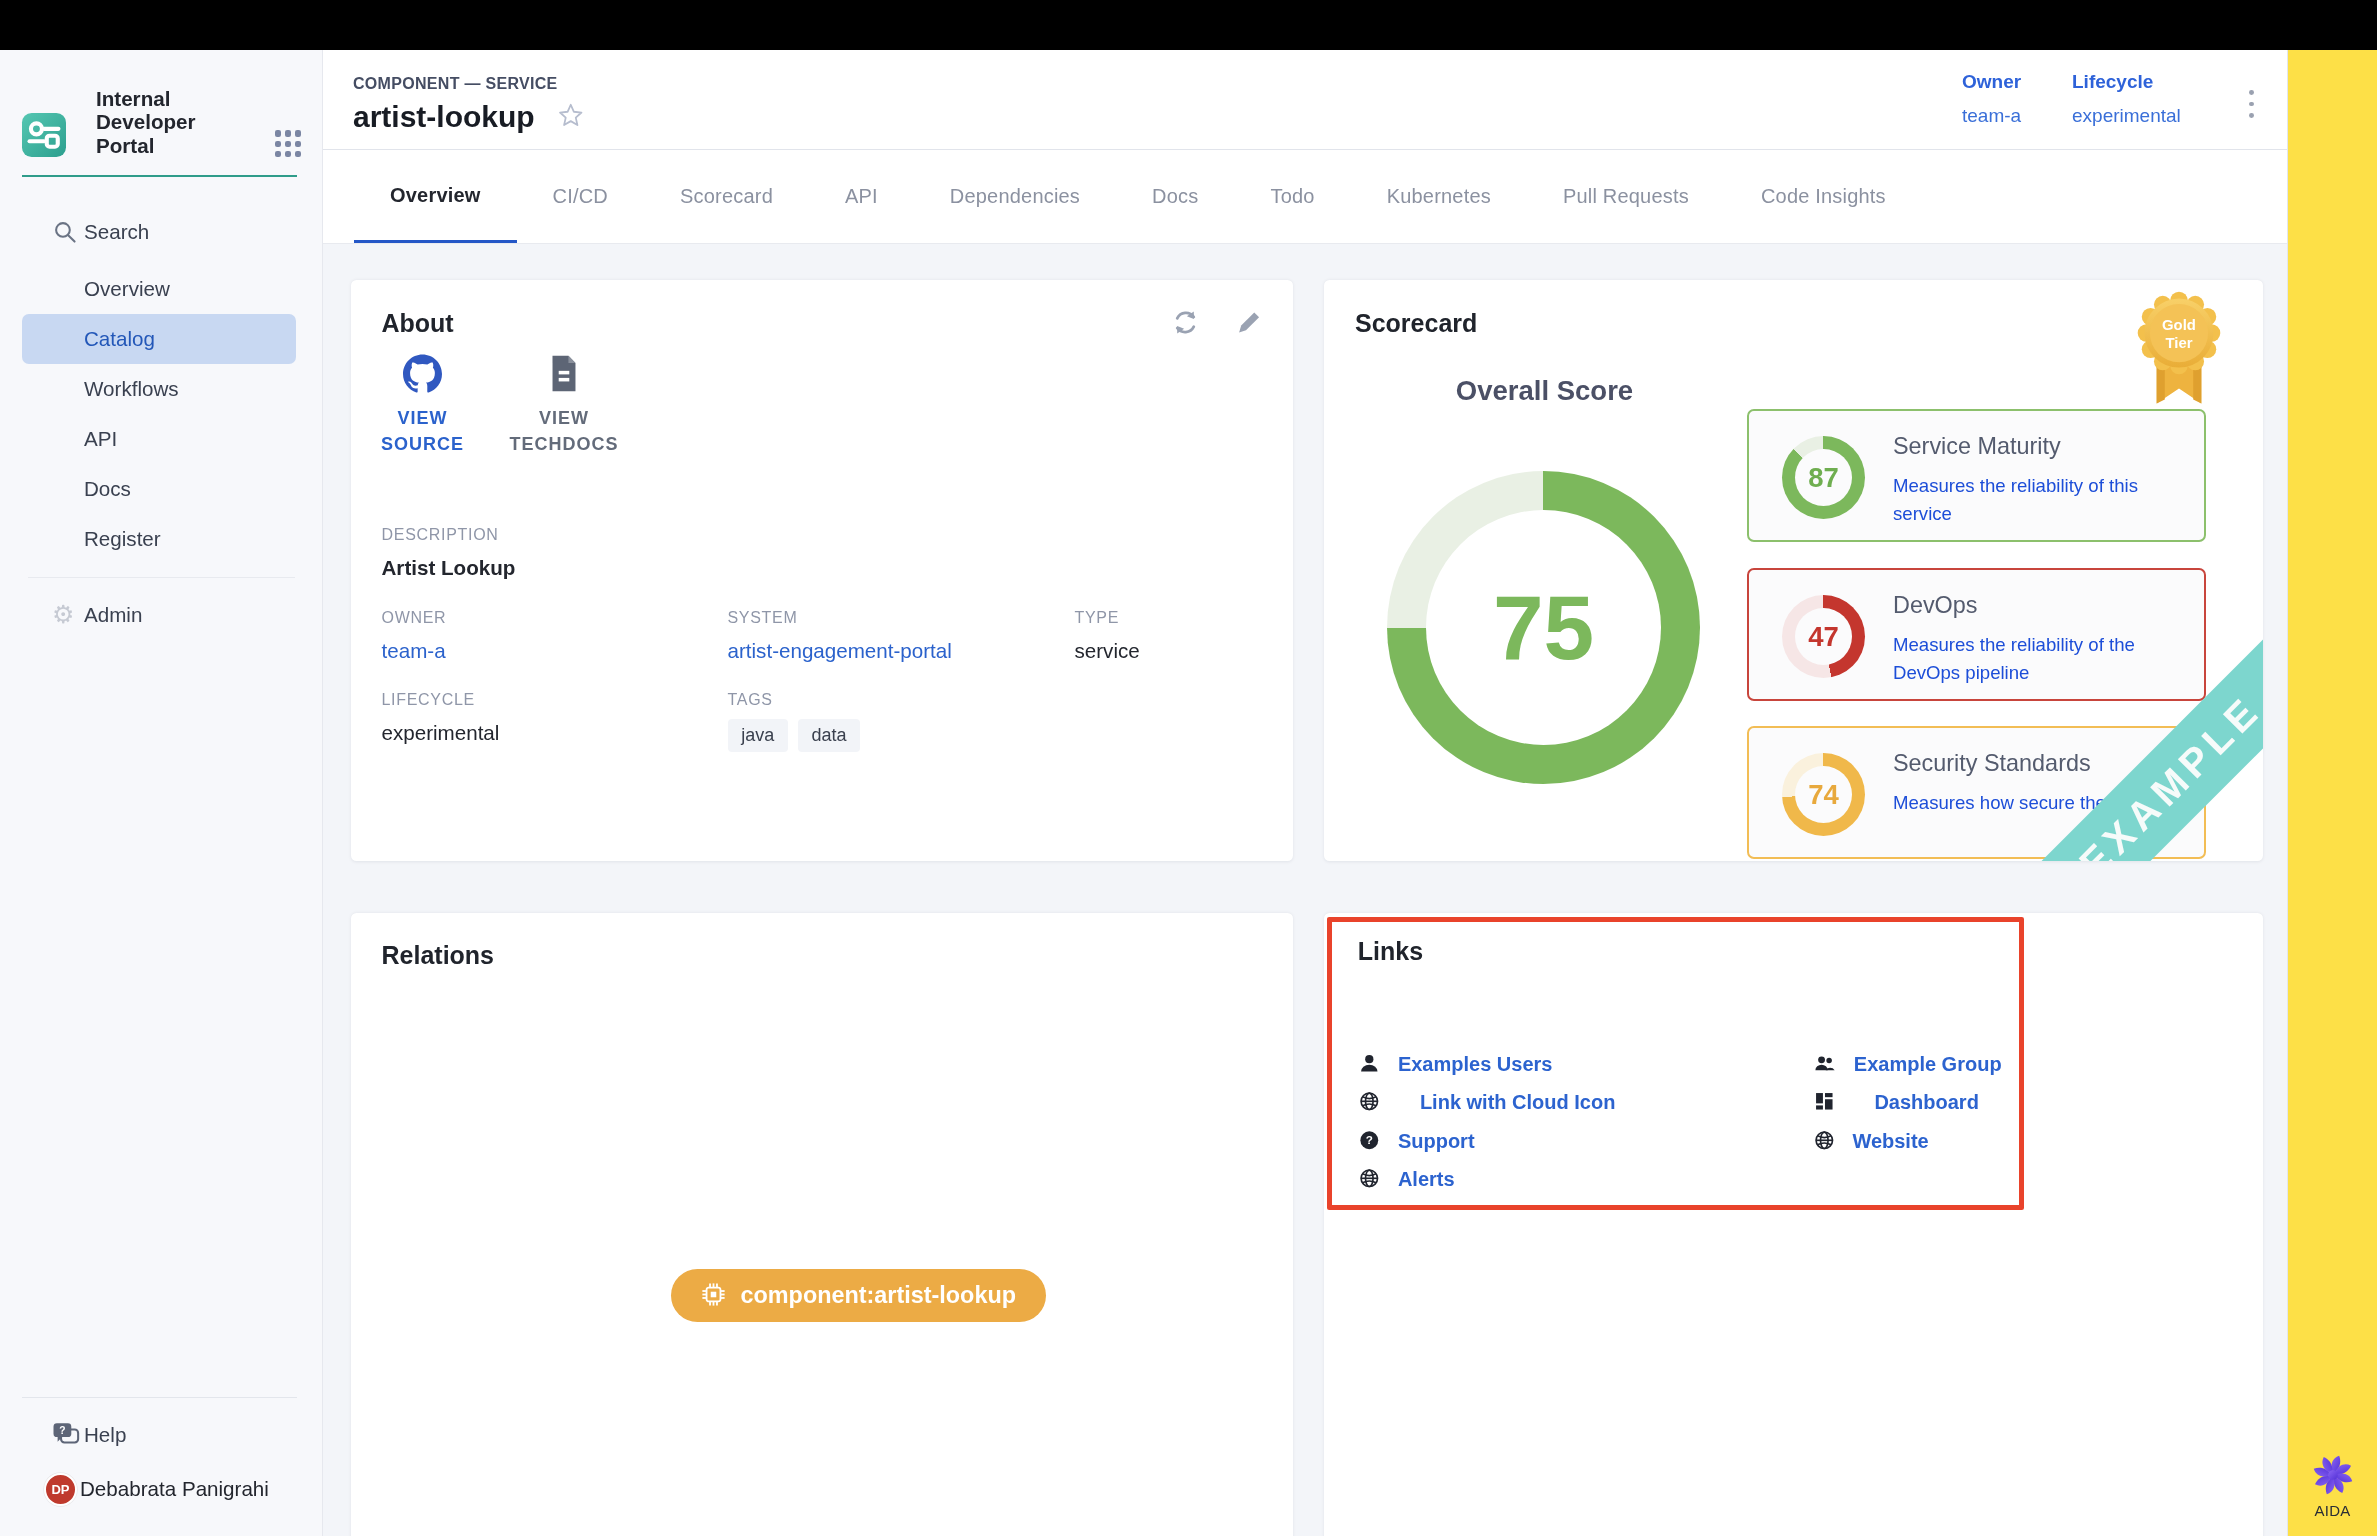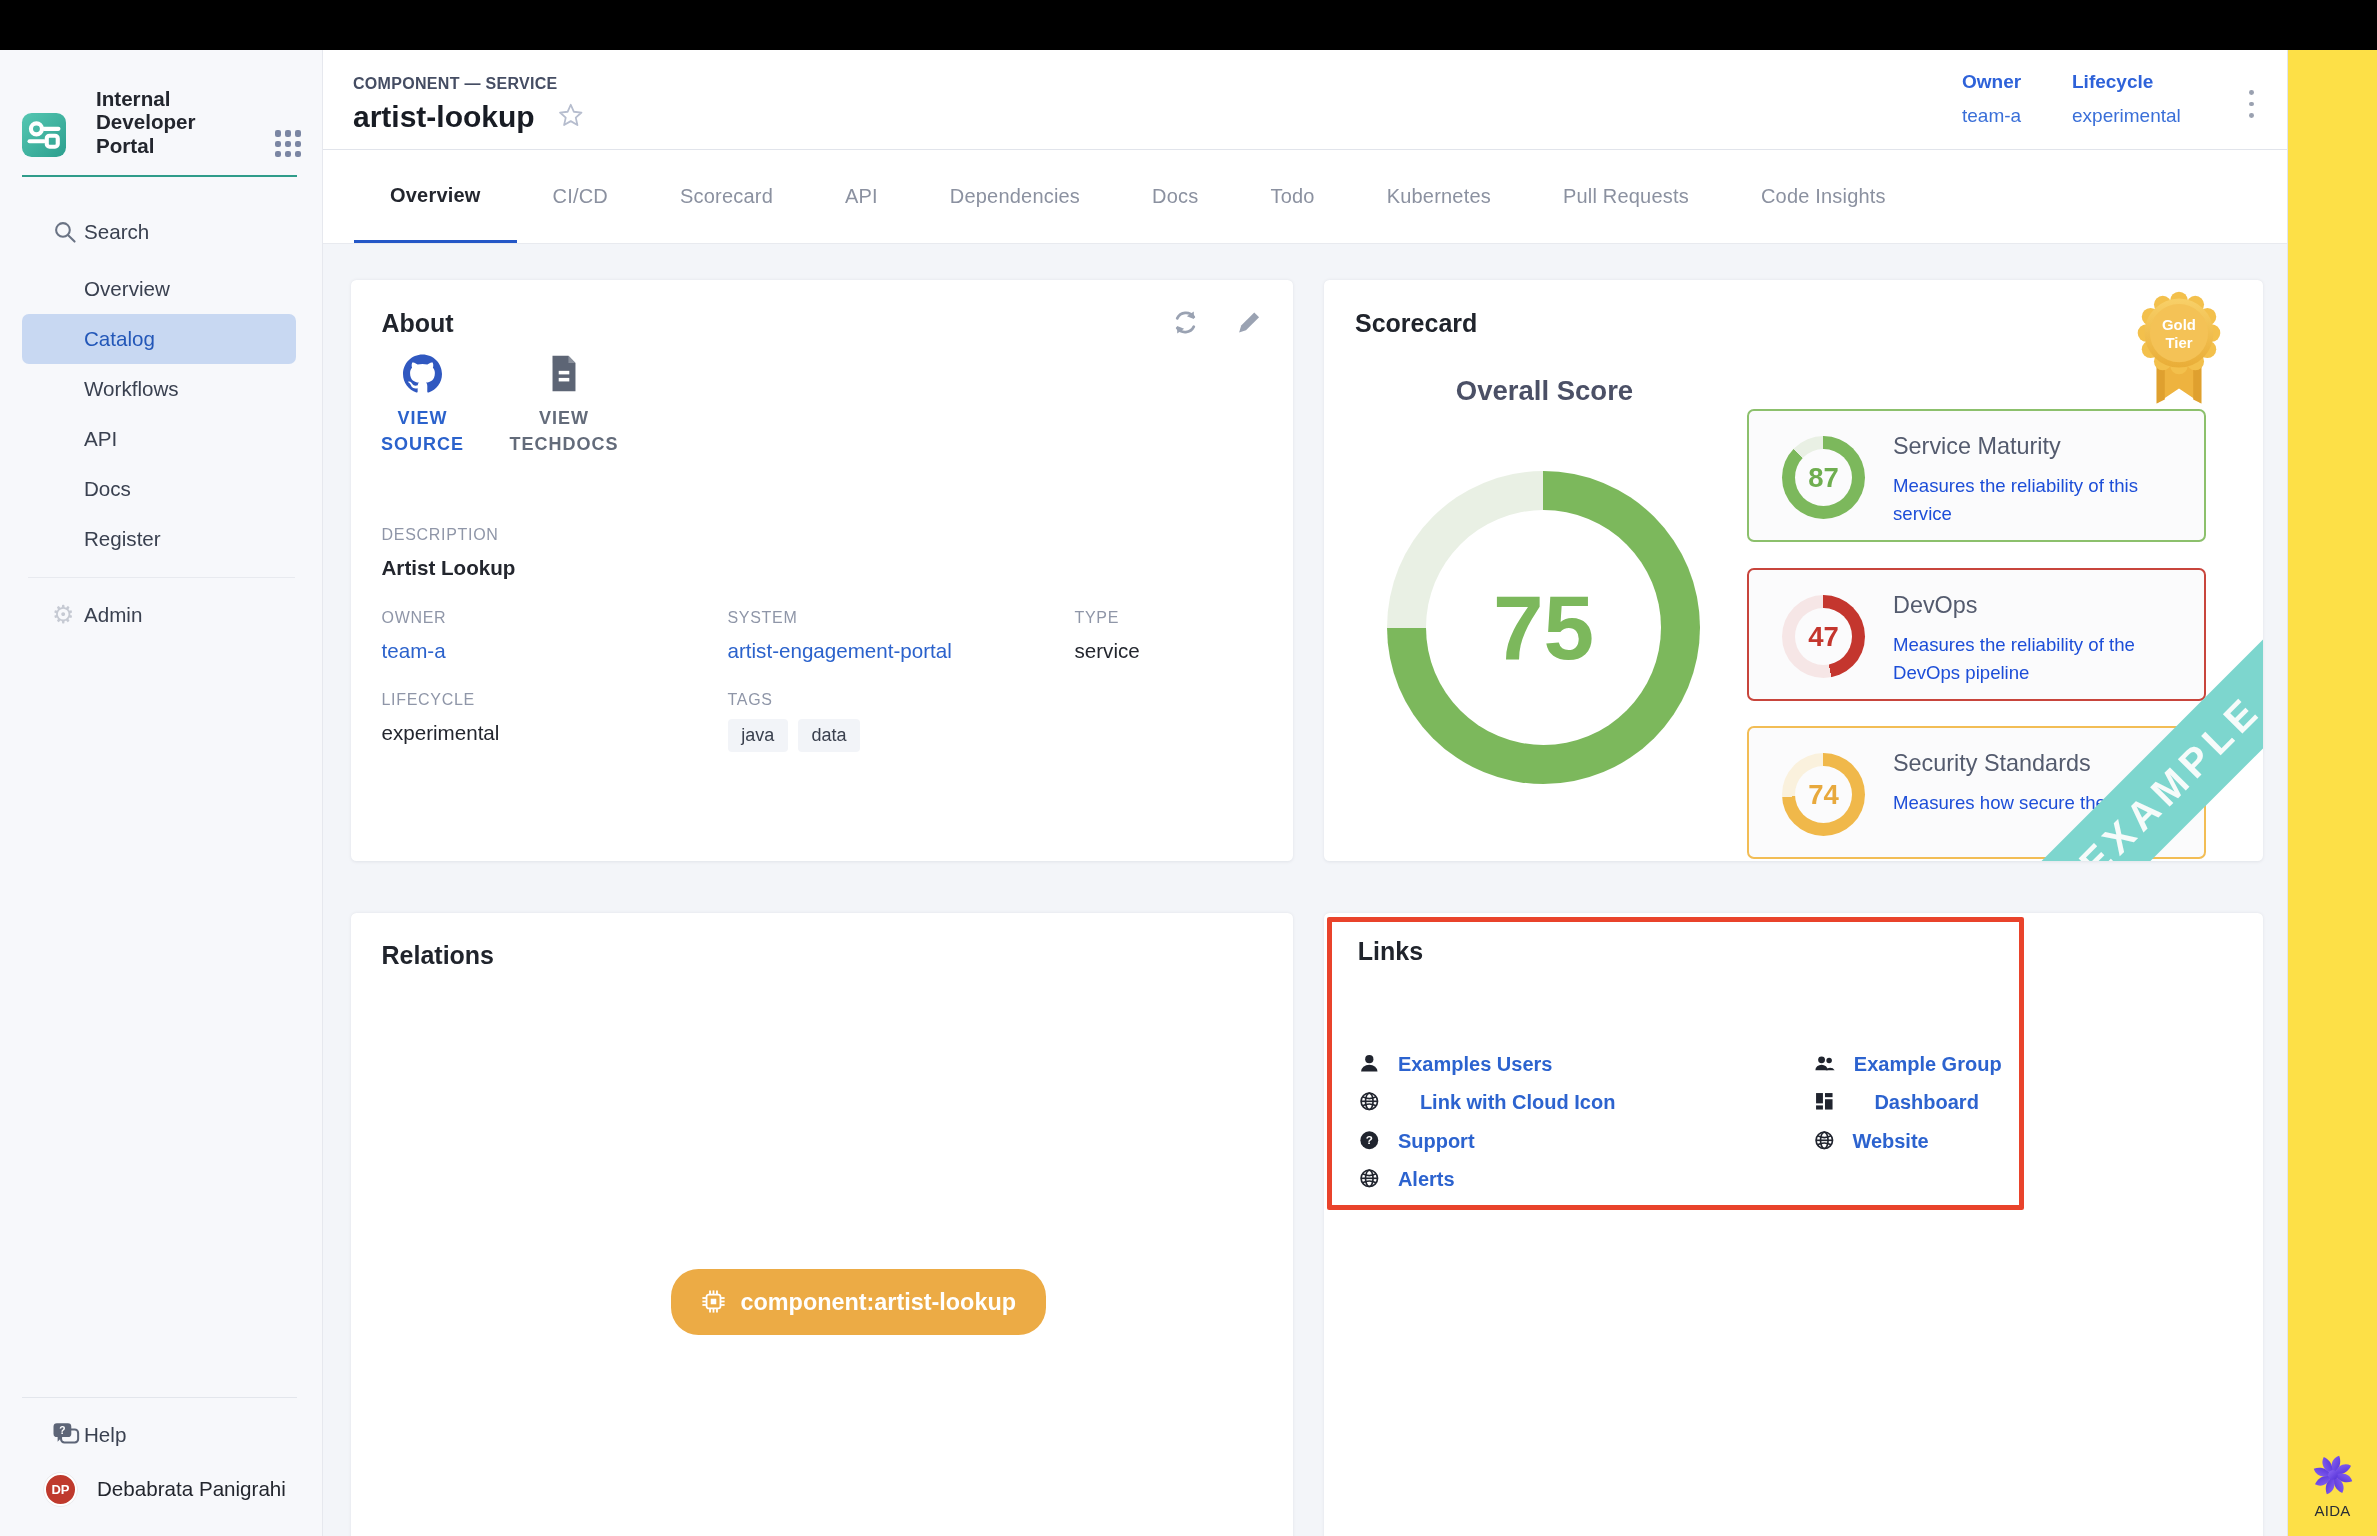--- a/index.html
+++ b/index.html
@@ -16,21 +16,21 @@
   .grid-icon span { width:6.2px; height:6.2px; border-radius:2.1px; background:#7b86a3; }
   .side-divider { height:2.1px; background:#2f9c8a; margin:18px 25px 0 22px; }
   .nav { margin-top:30px; }
   .nav-item { height:50px; display:flex; align-items:center; padding-left:52px; font-size:20.6px; color:#3a4150; cursor:pointer; }
   .nav-item .ic { width:32px; flex:none; display:flex; align-items:center; }
   .nav-item.active { background:#c8d8f2; border-radius:6.9px; margin:0 26px 0 22px; padding-left:30px; color:#2357b8; }
   .nav-item.first { margin-bottom:6.9px; }
   .nav-sep { height:0.7px; background:#e8eaef; margin:12.4px 27.5px; }
   .side-bottom { margin-top:auto; padding-bottom:19px; }
   .bottom-sep { height:0.7px; background:#e3e6ec; margin:0 25px 12.4px 22px; }
-  .user-row { height:58px; display:flex; align-items:center; padding-left:44px; gap:20px; cursor:pointer; }
+  .user-row { height:58px; display:flex; align-items:center; padding-left:44px; gap:3px; cursor:pointer; }
   .avatar { width:33px; height:33px; border-radius:50%; background:#bf3a2d; color:#fff; font-size:13px; font-weight:700; display:flex; align-items:center; justify-content:center; border:2.1px solid #fff; box-shadow:0 0 0 0.7px #e8e8ea; }
   .user-name { font-size:20.6px; color:#23262e; }
 
   
   .main { width:1964px; flex:none; display:flex; flex-direction:column; background:#fff; }
   .page-head { height:100px; position:relative; border-bottom:1.4px solid #e1e4eb; flex:none; }
   .crumb { position:absolute; left:30px; top:25px; font-size:16px; font-weight:600; letter-spacing:0.3px; color:#454d63; }
   .title-row { position:absolute; left:30px; top:50px; display:flex; align-items:center; gap:22px; }
   .entity-title { font-size:30px; font-weight:700; color:#181c24; }
   .head-kv { position:absolute; top:20.6px; }
@@ -87,21 +87,21 @@
   .donut-sm .num { position:relative; font-size:27.5px; font-weight:700; }
   .sb-1 .num { color:#6fae50; } .sb-2 .num { color:#c4362e; } .sb-3 .num { color:#e8a93d; }
   .sb-title { position:absolute; left:144px; top:22px; font-size:23.4px; color:#545b6e; font-weight:500; }
   .sb-desc { position:absolute; left:144px; top:61px; width:289px; font-size:18.6px; line-height:27.5px; color:#1d4ed8; }
   .gold-badge { position:absolute; right:40px; top:11px; width:88px; height:122px; }
   .example-banner { position:absolute; left:530px; top:468px; width:633px; height:77px; background:#7dd6ce; transform:rotate(-45deg); display:flex; align-items:center; justify-content:center; font-size:40px; font-weight:700; letter-spacing:6.2px; color:#f6fbfa; }
 
   
   #relations-card { left:27.5px; top:669px; width:942px; height:654px; }
   #relations-card .card-title { position:absolute; left:31px; top:27.5px; }
-  .entity-pill { position:absolute; left:320px; top:356px; height:66px; background:#ecab45; border-radius:27.5px; display:flex; align-items:center; gap:15px; padding:8px 30px; cursor:pointer; }
+  .entity-pill { position:absolute; left:320px; top:356px; height:53px; background:#ecab45; border-radius:27.5px; display:flex; align-items:center; gap:15px; padding:8px 30px; cursor:pointer; }
   .entity-pill .ptxt { color:#fff; font-size:23.4px; font-weight:600; }
 
   
   #links-card { left:1001px; top:669px; width:939px; height:654px; }
   .links-box { position:absolute; left:2.8px; top:4.1px; width:697px; height:293px; border:5.5px solid #e9432b; border-radius:2.1px; }
   .links-box .card-title { position:absolute; left:26px; top:15px; }
   .link-row { position:absolute; display:flex; align-items:center; gap:18px; height:36px; cursor:pointer; }
   .link-row .ltxt { font-size:20px; color:#2c63cf;font-weight:bold; }
   .lc1 { left:27.5px; } .lc2 { left:482px; }
   .lr-0 { top:124px; } .lr-1 { top:162px;gap:40px; } .lr-2 { top:201px; } .lr-3 { top:239px; }

